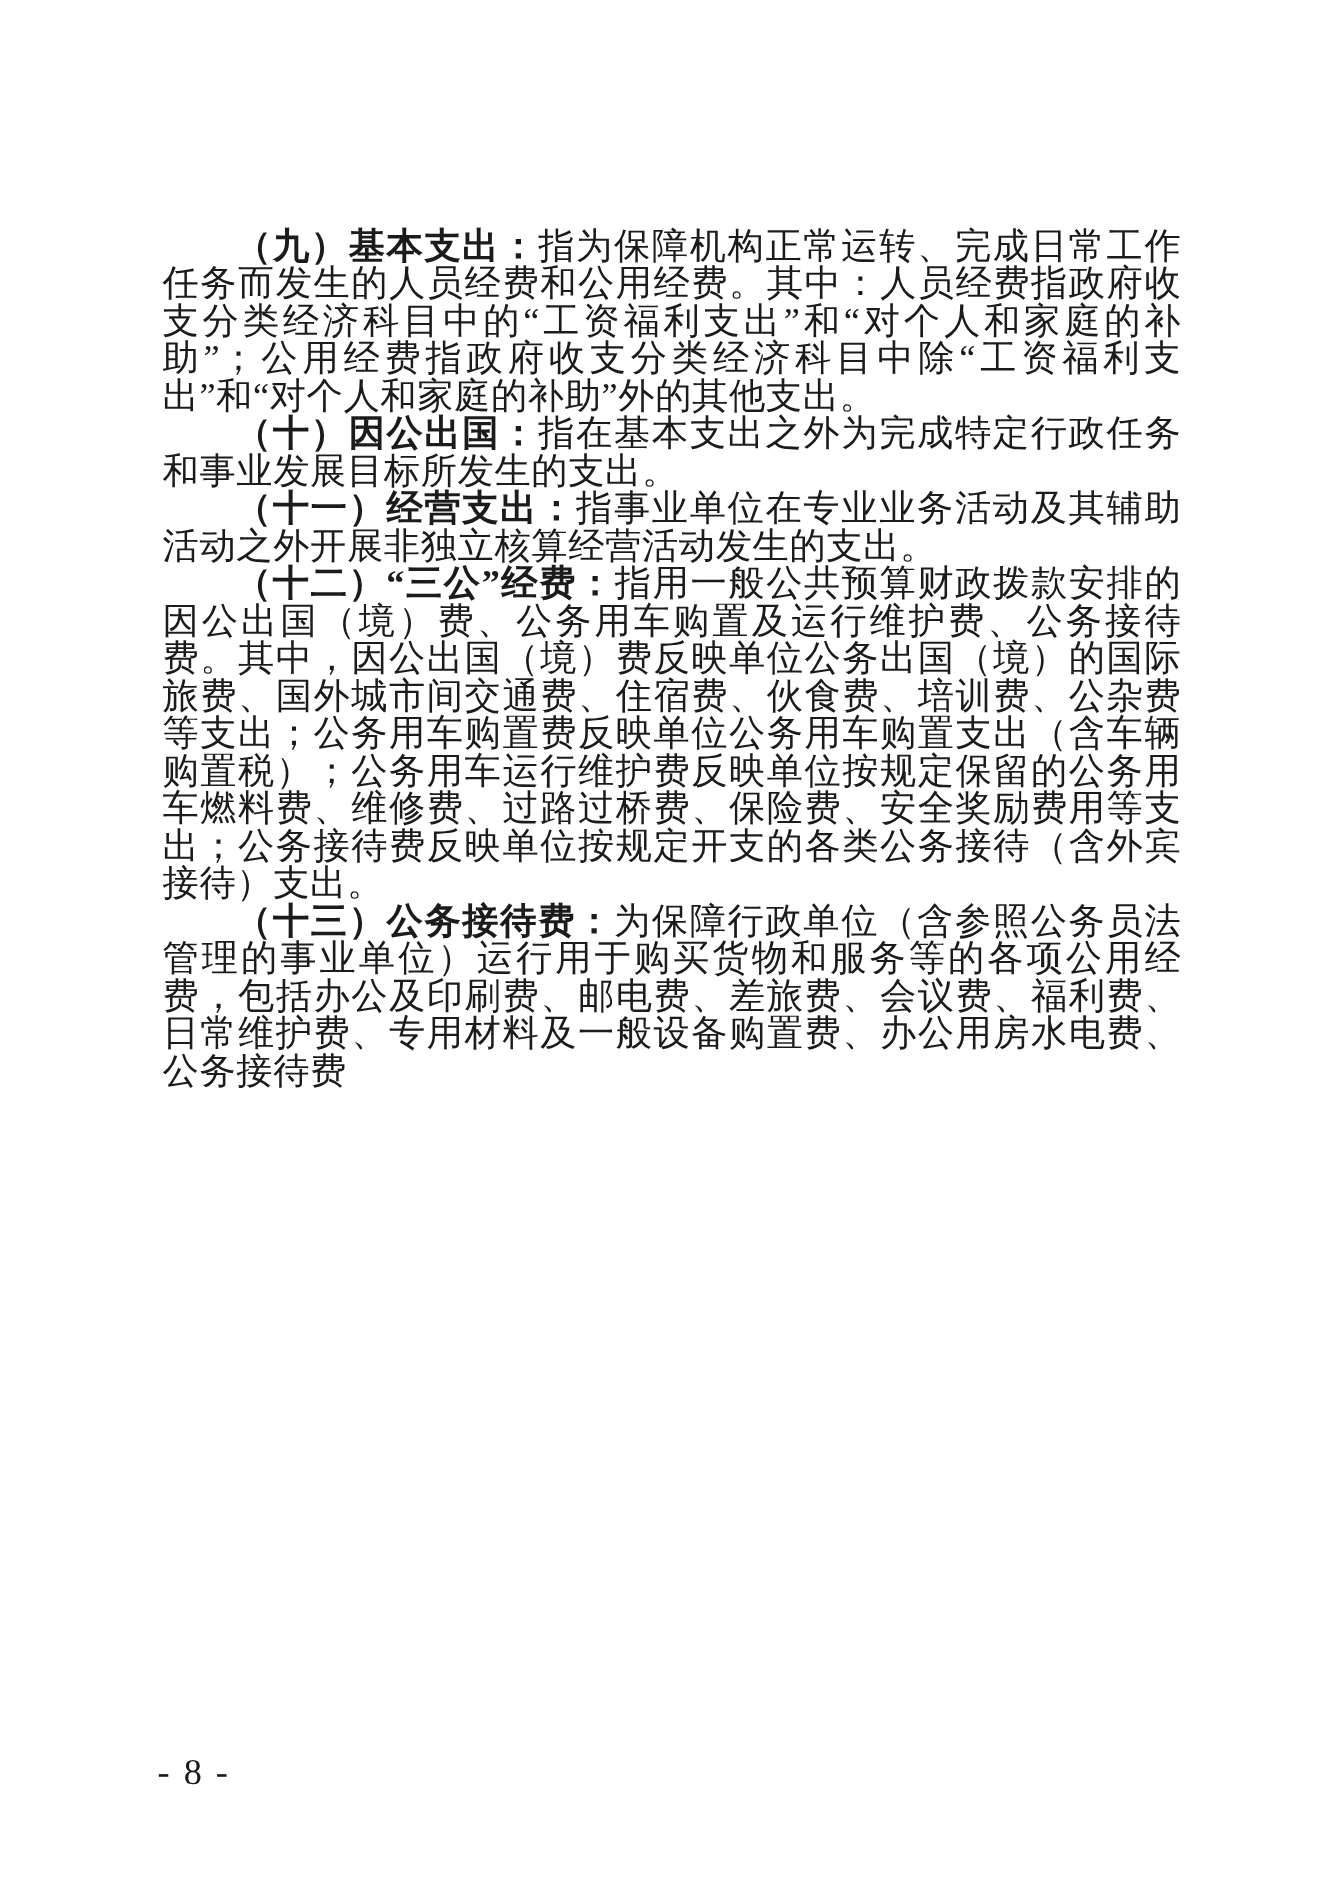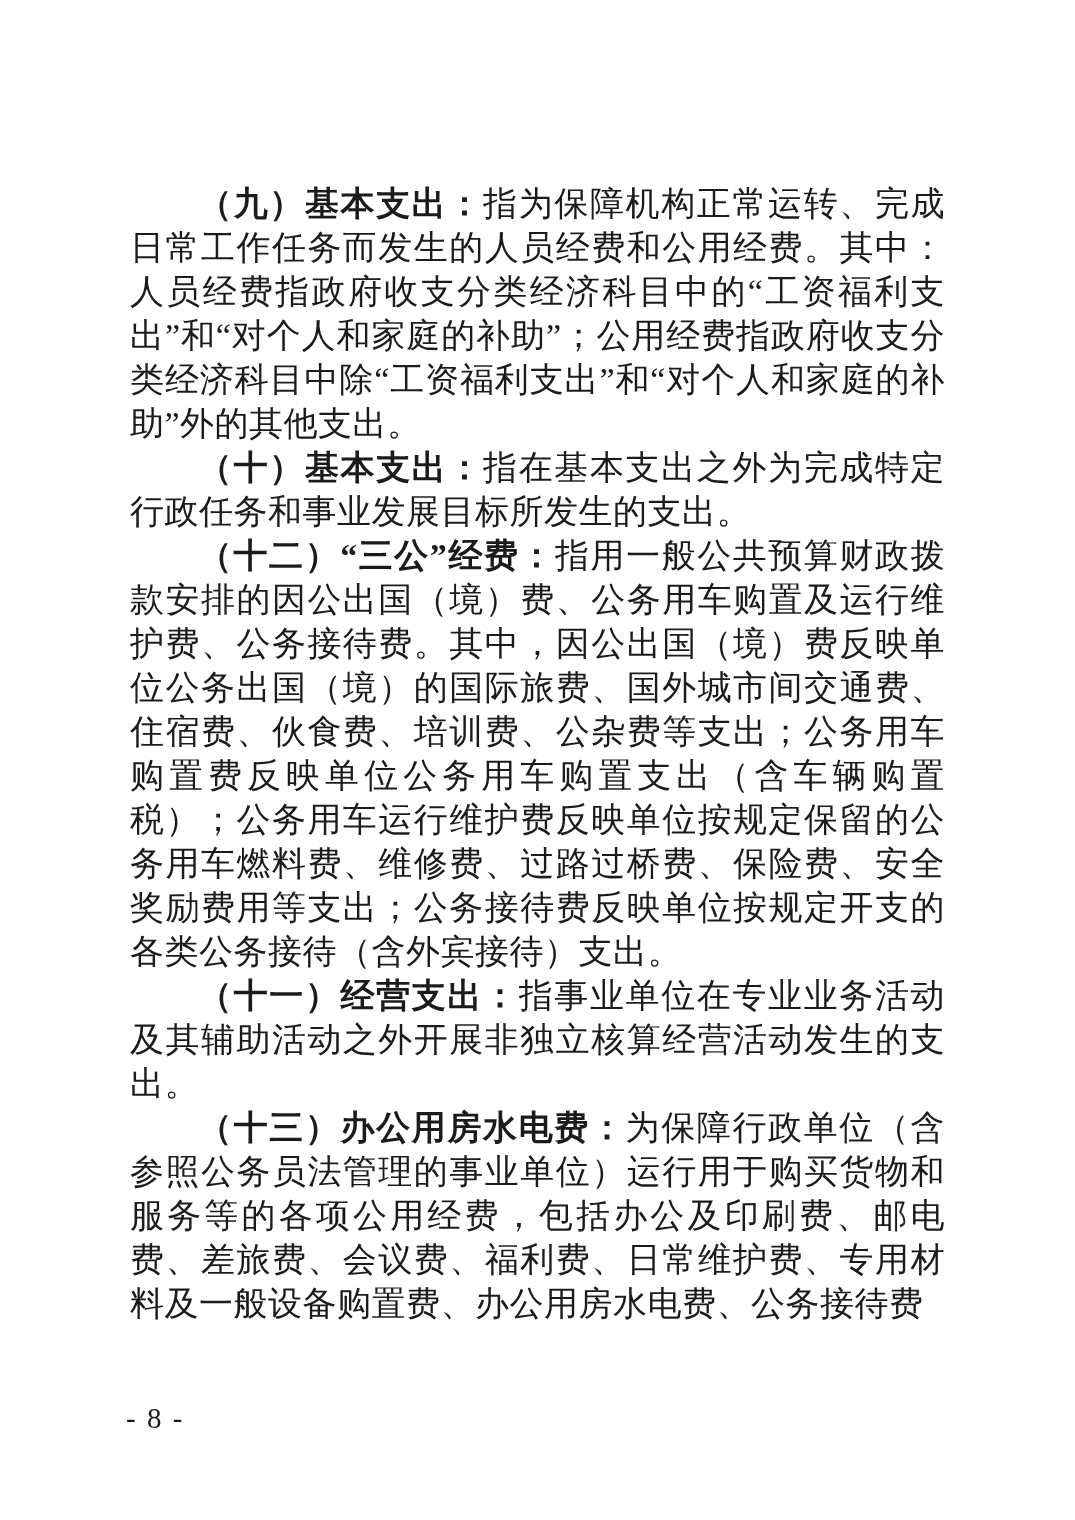--- a/index.html
+++ b/index.html
@@ -19,22 +19,22 @@
   }
   .text-block {
     position: absolute;
     left: 130px;
     top: 182px;
     width: 815px;
   }
   .text-block p {
     margin: 0;
     padding: 0;
-    font-size: 34px;
-    line-height: 44px;
+    font-size: 29px;
+    line-height: 30px;
     text-align: justify;
     text-justify: inter-character;
     text-indent: 2em;
     letter-spacing: 0.5px;
     word-break: break-all;
   }
   .text-block p strong {
     font-weight: 700;
   }
   .page-number {
@@ -52,32 +52,32 @@
 
 <div class="page">
 
   <div class="text-block">
 
     <p>
       <strong>（九）基本支出：</strong><span>指为保障机构正常运转、完成日常工作任务而发生的人员经费和公用经费。其中：人员经费指政府收支分类经济科目中的“工资福利支出”和“对个人和家庭的补助”；公用经费指政府收支分类经济科目中除“工资福利支出”和“对个人和家庭的补助”外的其他支出。</span>
     </p>
 
     <p>
-      <strong>（十）基本支出：</strong><span>指在基本支出之外为完成特定行政任务和事业发展目标所发生的支出。</span>
+      <strong>（十）因公出国：</strong><span>指在基本支出之外为完成特定行政任务和事业发展目标所发生的支出。</span>
+    </p>
+
+    <p>
+      <strong>（十一）经营支出：</strong><span>指事业单位在专业业务活动及其辅助活动之外开展非独立核算经营活动发生的支出。</span>
     </p>
 
     <p>
       <strong>（十二）“三公”经费：</strong><span>指用一般公共预算财政拨款安排的因公出国（境）费、公务用车购置及运行维护费、公务接待费。其中，因公出国（境）费反映单位公务出国（境）的国际旅费、国外城市间交通费、住宿费、伙食费、培训费、公杂费等支出；公务用车购置费反映单位公务用车购置支出（含车辆购置税）；公务用车运行维护费反映单位按规定保留的公务用车燃料费、维修费、过路过桥费、保险费、安全奖励费用等支出；公务接待费反映单位按规定开支的各类公务接待（含外宾接待）支出。</span>
     </p>
 
     <p>
-      <strong>（十一）经营支出：</strong><span>指事业单位在专业业务活动及其辅助活动之外开展非独立核算经营活动发生的支出。</span>
-    </p>
-
-    <p>
-      <strong>（十三）办公用房水电费：</strong><span>为保障行政单位（含参照公务员法管理的事业单位）运行用于购买货物和服务等的各项公用经费，包括办公及印刷费、邮电费、差旅费、会议费、福利费、日常维护费、专用材料及一般设备购置费、办公用房水电费、公务接待费</span>
+      <strong>（十三）公务接待费：</strong><span>为保障行政单位（含参照公务员法管理的事业单位）运行用于购买货物和服务等的各项公用经费，包括办公及印刷费、邮电费、差旅费、会议费、福利费、日常维护费、专用材料及一般设备购置费、办公用房水电费、公务接待费</span>
     </p>
 
   </div>
 
   <div class="page-number">- 8 -</div>
 
 </div>
 
 </body></html>

